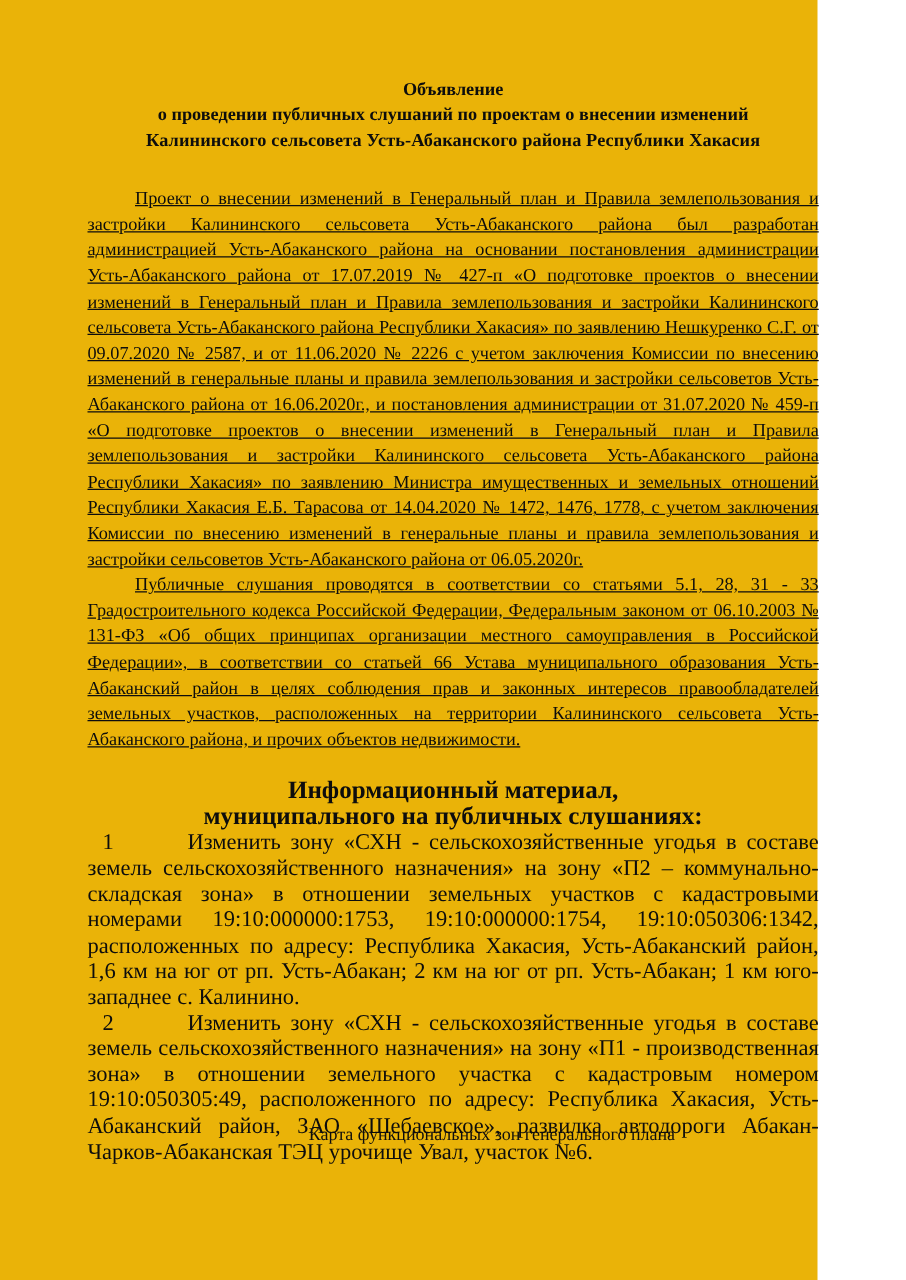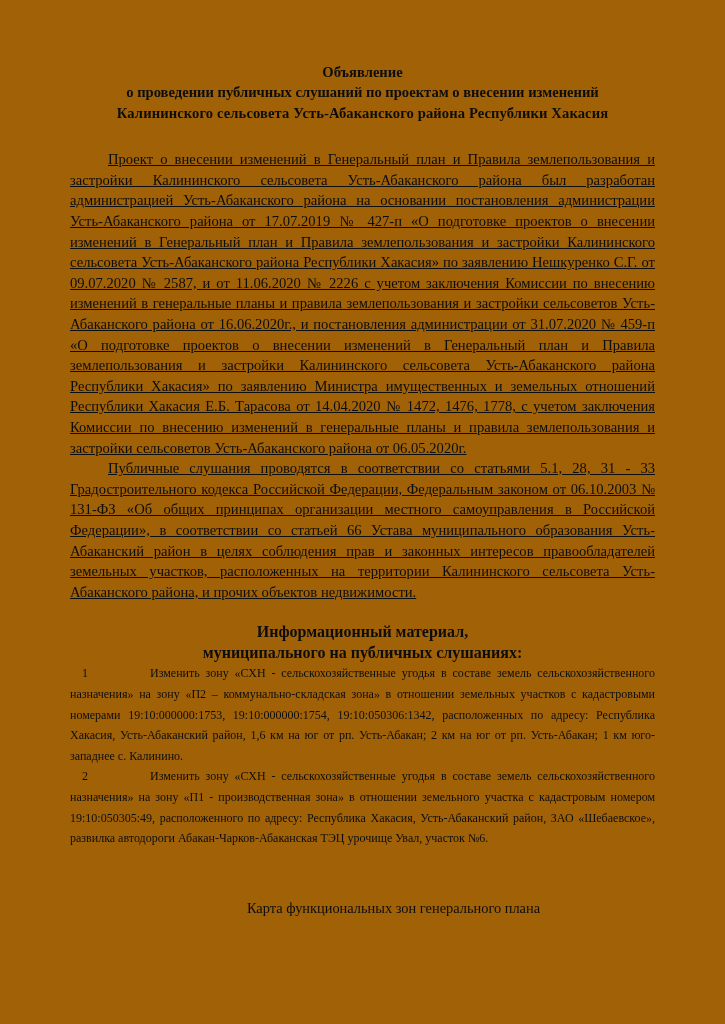--- a/index.html
+++ b/index.html
@@ -9,23 +9,23 @@
   }
   body {
     width: 725px;
     height: 1024px;
     font-family: "Liberation Serif", "DejaVu Serif", serif;
     color: #0d0d0d;
     -webkit-font-smoothing: antialiased;
   }
   .page {
     position: relative;
-    width: 725px;
+    width: 654px;
     height: 1024px;
-    background: #a16207;
+    background: #eab308;
     box-sizing: border-box;
     padding: 0;
   }
   .content {
     position: absolute;
     left: 70px;
     top: 0;
     width: 585px;
   }
 
@@ -61,30 +61,30 @@
   }
   .para.p2 {
     margin-top: 0px;
   }
 
   
   .info-heading {
     margin-top: 20px;
     text-align: center;
     font-weight: bold;
-    font-size: 16px;
+    font-size: 20px;
     line-height: 20.6px;
   }
   .info-heading .h-line { display: block; }
 
   
   .item {
     text-align: justify;
     text-justify: inter-word;
-    font-size: 12px;
+    font-size: 18px;
     line-height: 20.6px;
     margin: 0;
     text-indent: 0;
     position: relative;
   }
   .item .num {
     display: inline-block;
     width: 20px;
     margin-left: 12px;
     margin-right: 48px;

